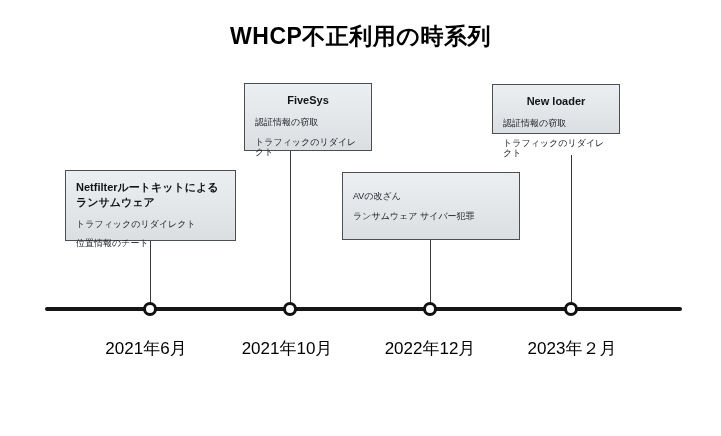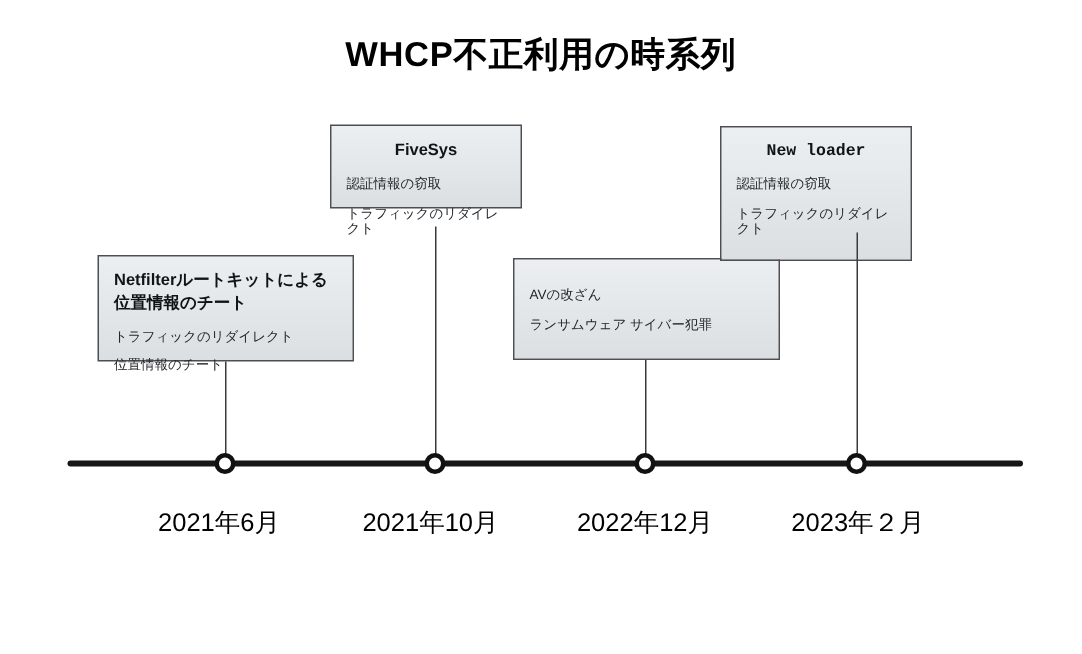--- a/index.html
+++ b/index.html
@@ -21,23 +21,23 @@
   }
   .box-title {
     font-size:11px; font-weight:bold; color:#101417;
     white-space:pre-line; line-height:1.35;
   }
   .box-title.center { text-align:center; }
   .box-item {
     font-size:9px; color:#23272b; margin-top:9px; line-height:1.2;
   }
   .box1 { left:65px;  top:170px; width:171px; height:71px; }
-  .box2 { left:220px; top:83px;  width:128px; height:56px; }
+  .box2 { left:244px; top:83px;  width:128px; height:68px; }
   .box3 { left:342px; top:172px; width:178px; height:68px; }
-  .box4 { left:480px; top:84px;  width:128px; height:90px;font-family:Liberation Mono, monospace; }
+  .box4 { left:492px; top:84px;  width:128px; height:50px; }
   .connector { position:absolute; width:1px; background:#3a3a3a; z-index:1; }
   .c1 { left:150px; top:241px; height:68px; }
   .c2 { left:290px; top:151px; height:158px; }
   .c3 { left:430px; top:240px; height:69px; }
   .c4 { left:571px; top:155px; height:154px; }
   .timeline {
     position:absolute; left:45px; top:307px; width:637px; height:4px;
     background:#161616; border-radius:2px; z-index:2;
   }
   .marker {
@@ -64,21 +64,21 @@
 </style>
 </head>
 <body>
 
 <div class="canvas">
 
   <div class="title">WHCP不正利用の時系列</div>
 
   <div class="box box1">
     <div class="box-title">Netfilterルートキットによる
-位置情報のチート</div>
+ランサムウェア</div>
     <div class="box-item">トラフィックのリダイレクト</div>
     <div class="box-item">位置情報のチート</div>
   </div>
 
   <div class="box box2">
     <div class="box-title center">FiveSys</div>
     <div class="box-item">認証情報の窃取</div>
     <div class="box-item">トラフィックのリダイレクト</div>
   </div>
 

